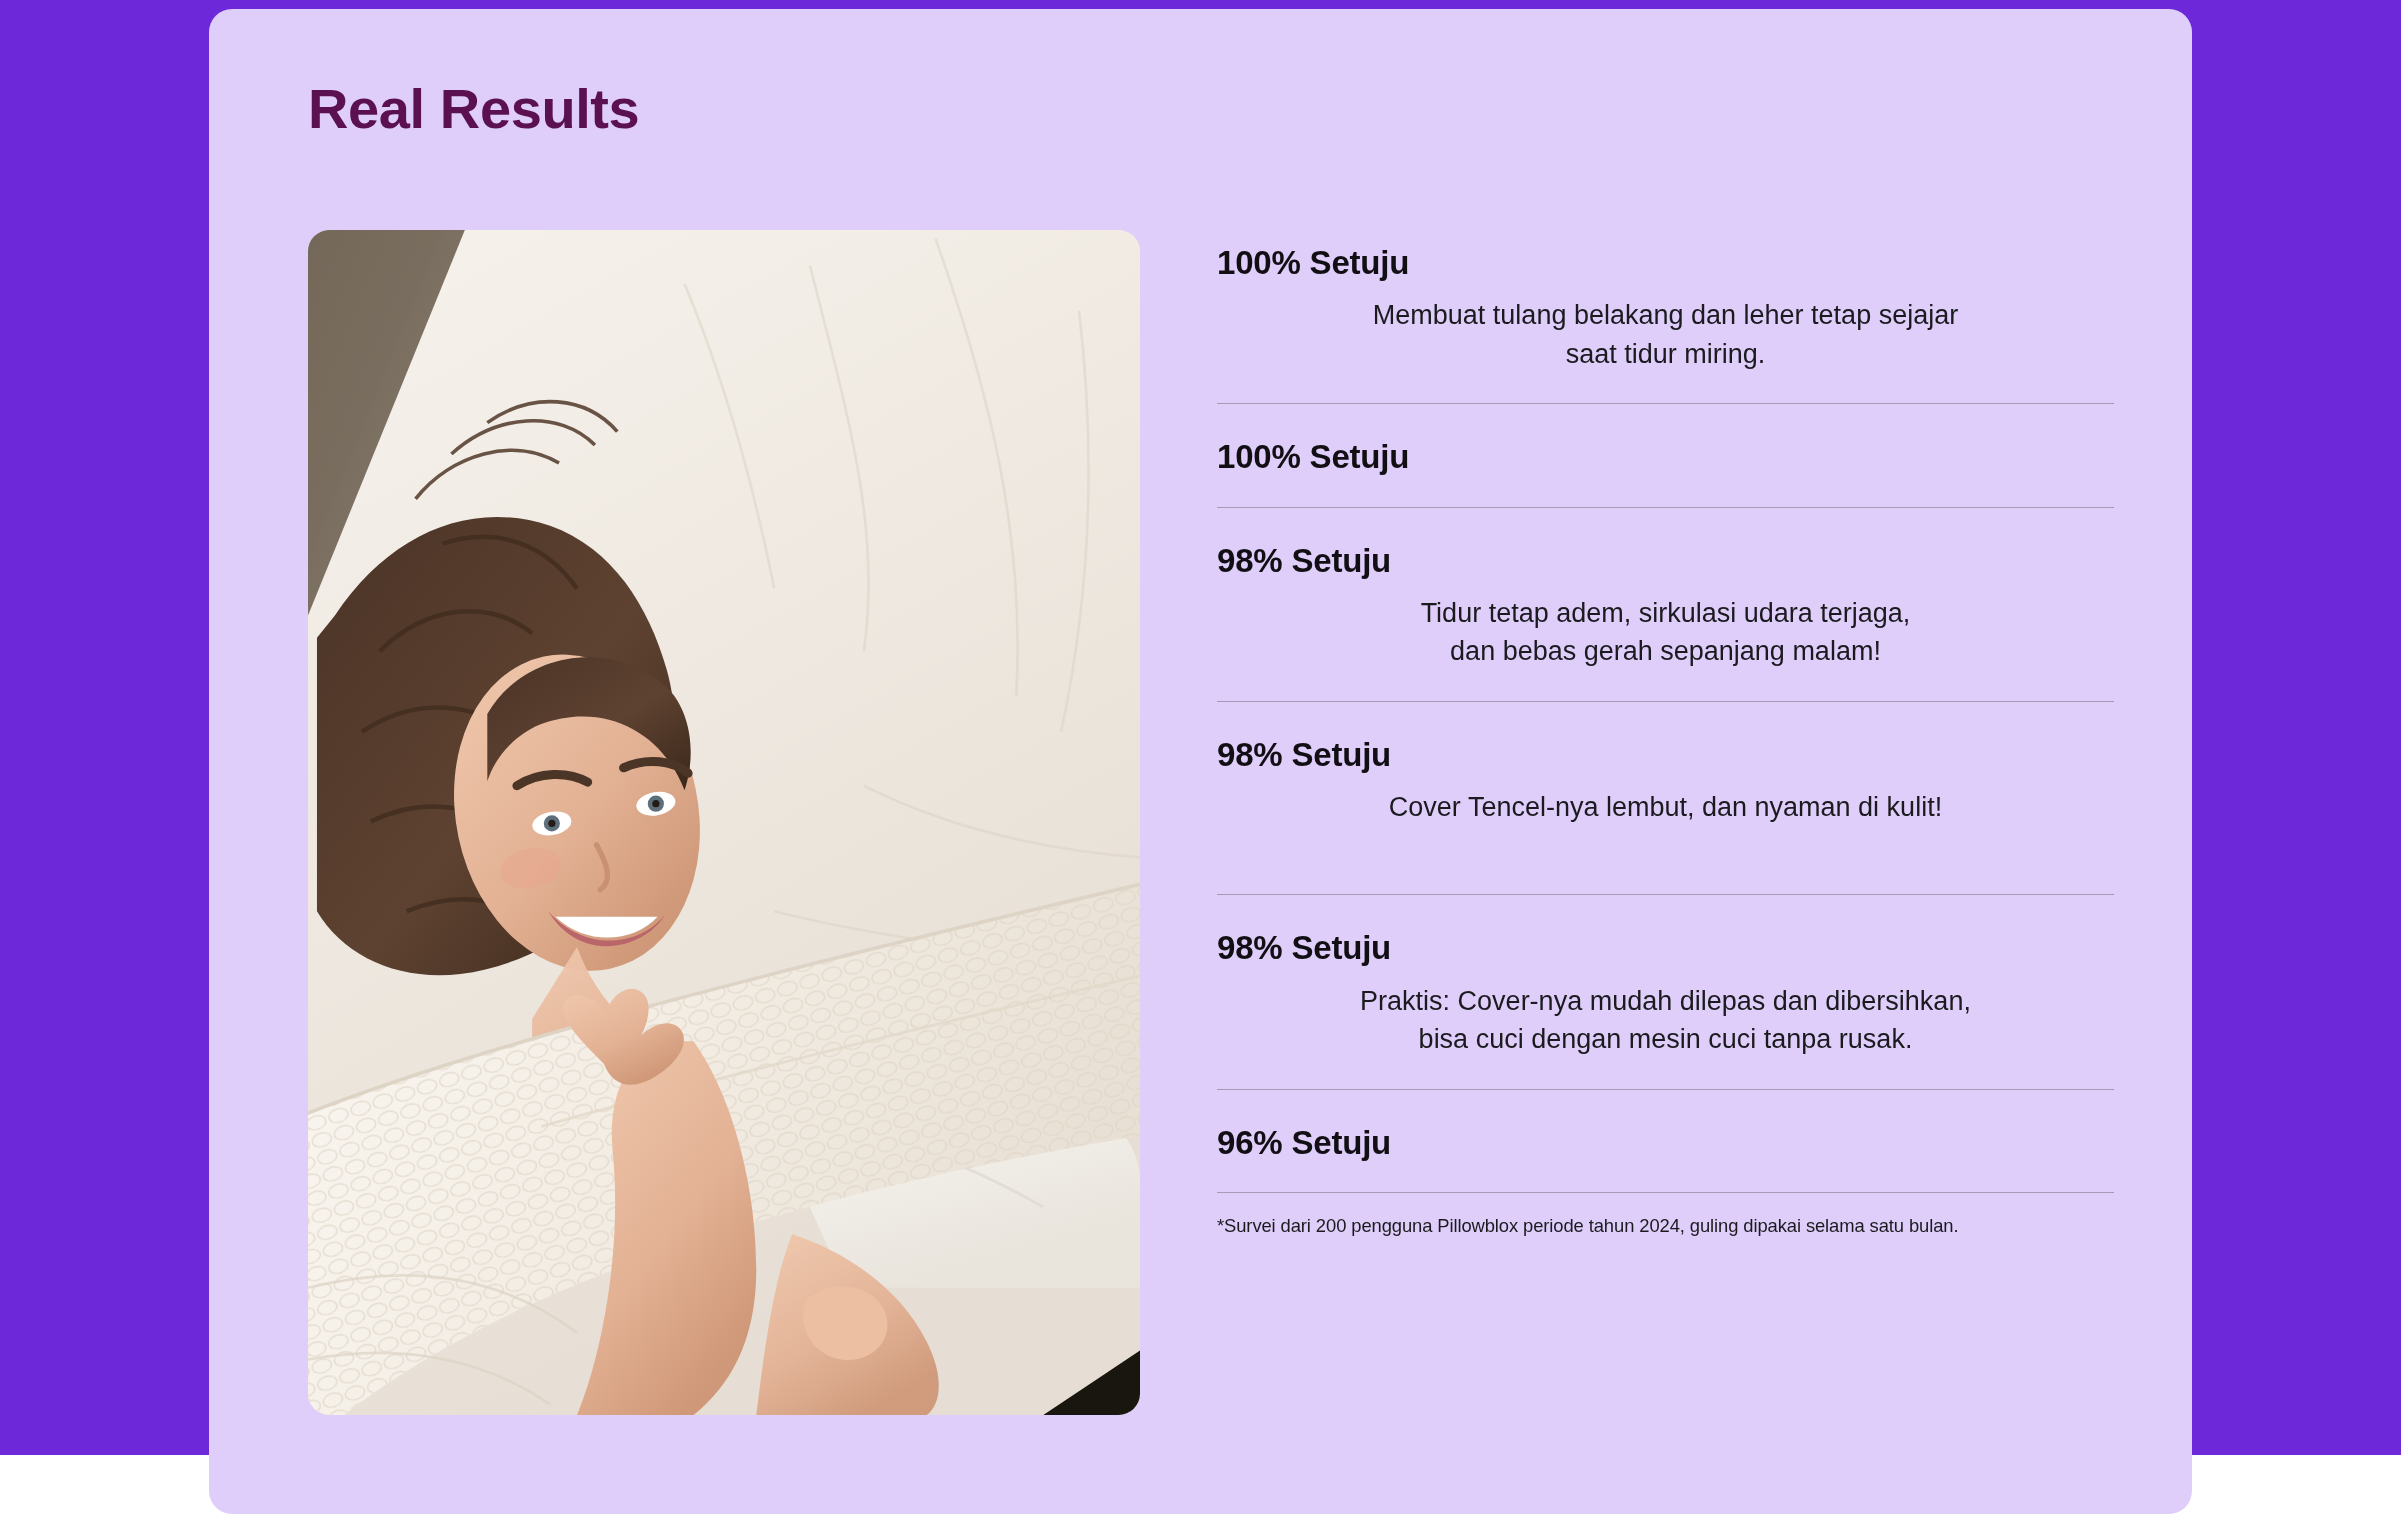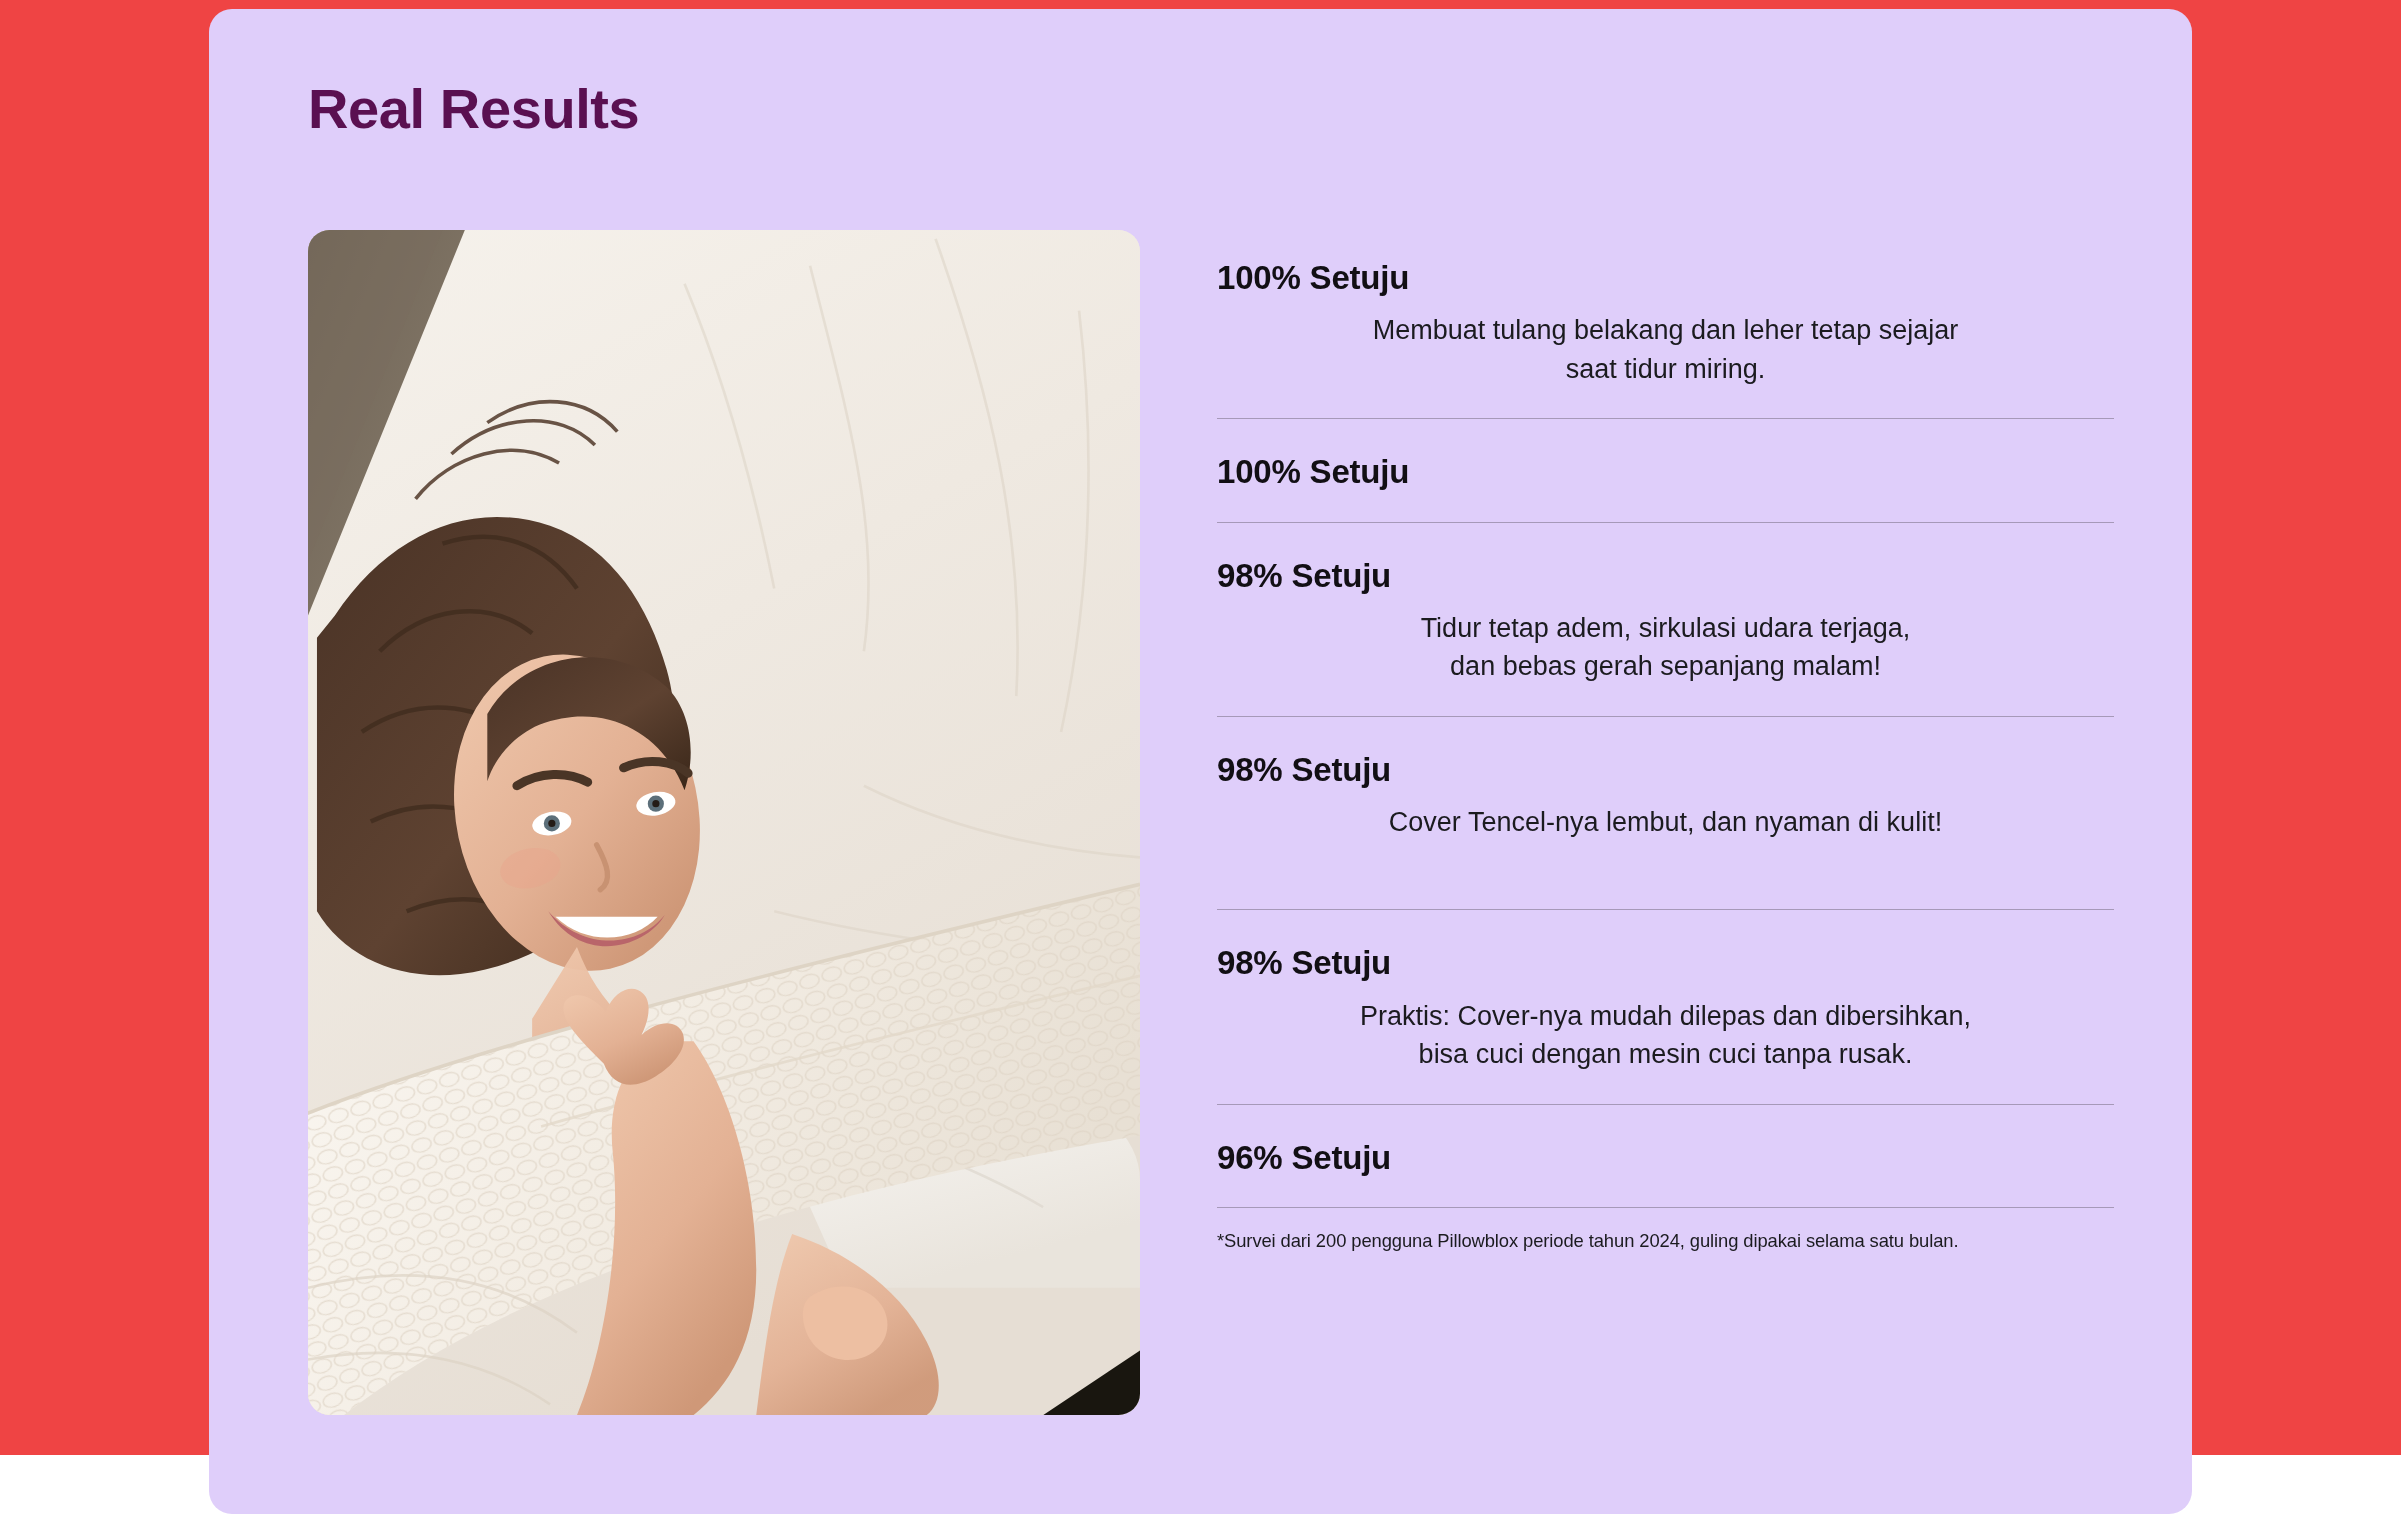--- a/index.html
+++ b/index.html
@@ -9,21 +9,21 @@
     height: 1523px;
     background: #ffffff;
     font-family: "Liberation Sans", sans-serif;
     overflow: hidden;
   }
 
   .page {
     position: relative;
     width: 2401px;
     height: 1455px;
-    background: #ef4444;
+    background: #6d28d9;
   }
 
   
   .card {
     position: absolute;
     left: 209px;
     top: 9px;
     width: 1983px;
     height: 1505px;
     background: #dfcefa;
@@ -54,21 +54,21 @@
     border-radius: 21.5px;
     overflow: hidden;
     background: #efe9e2;
   }
   .photo svg { display: block; width: 100%; height: 100%; }
 
   
   .results {
     position: absolute;
     left: 1008px;
-    top: 250px;
+    top: 235px;
     width: 897px;
   }
 
   .result-item { position: relative; }
 
   .result-pct {
     font-size: 33px;
     font-weight: bold;
     color: #120f14;
     letter-spacing: -0.2px;

